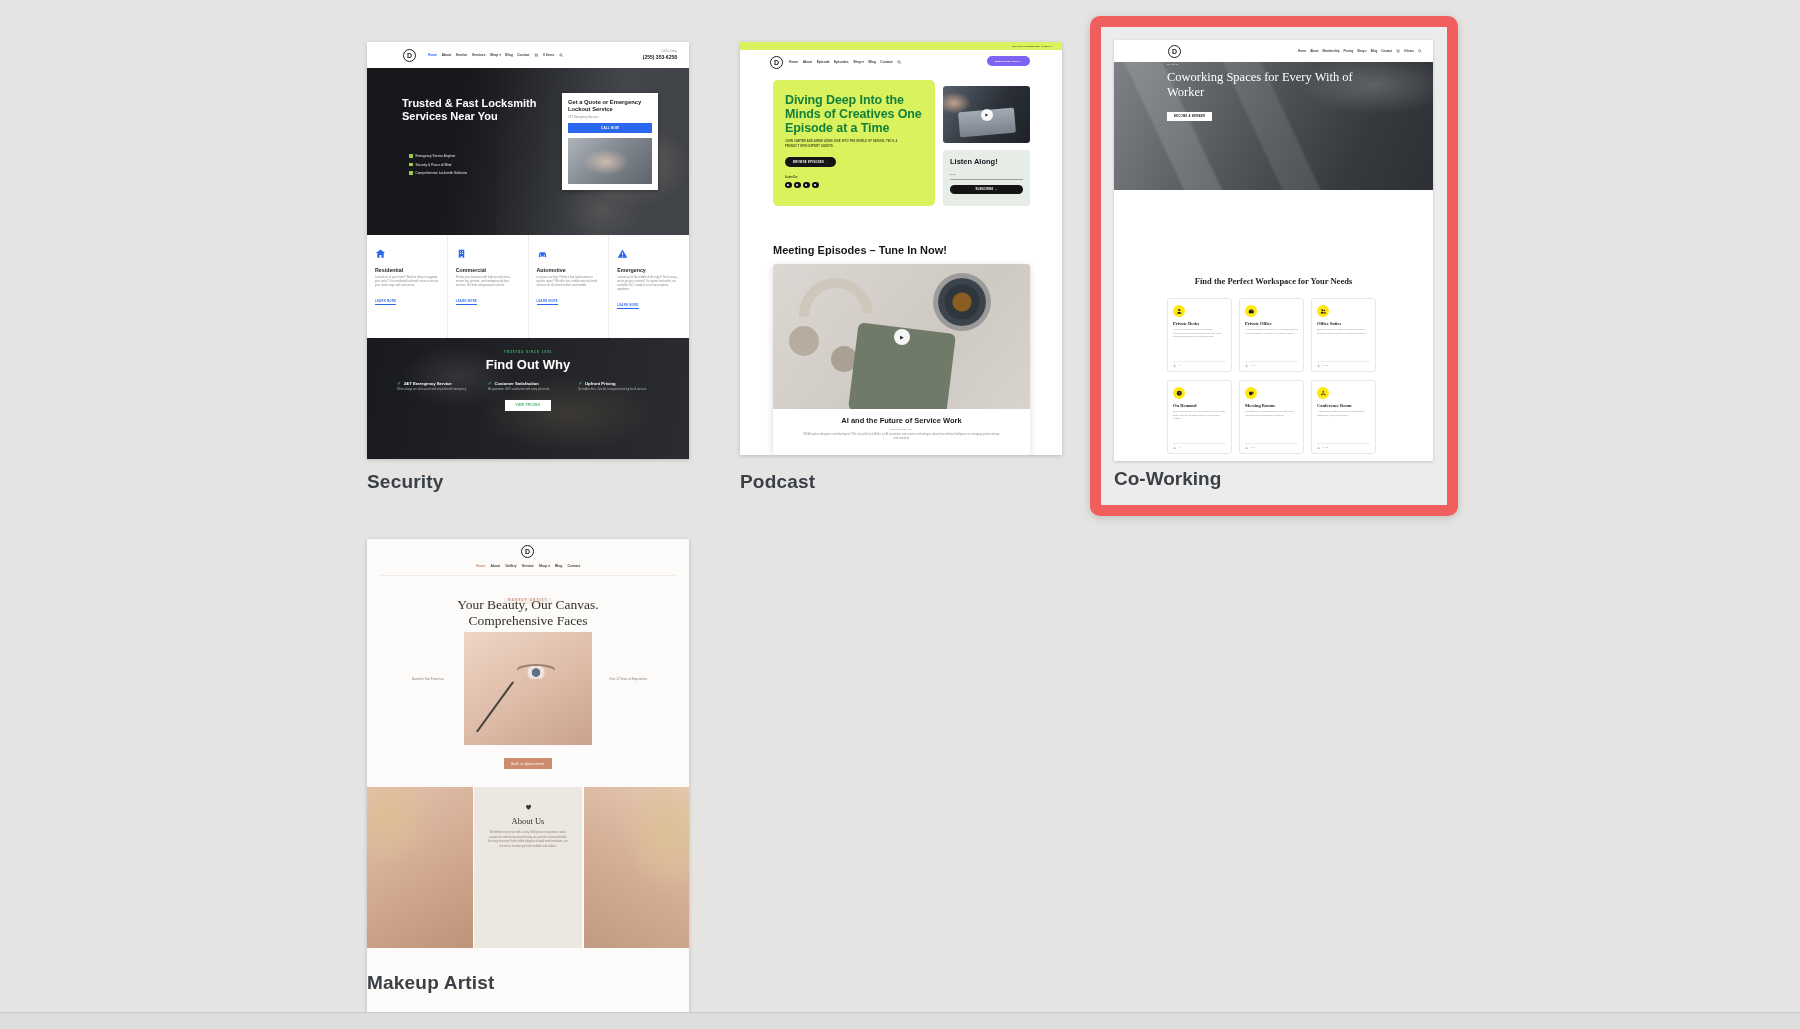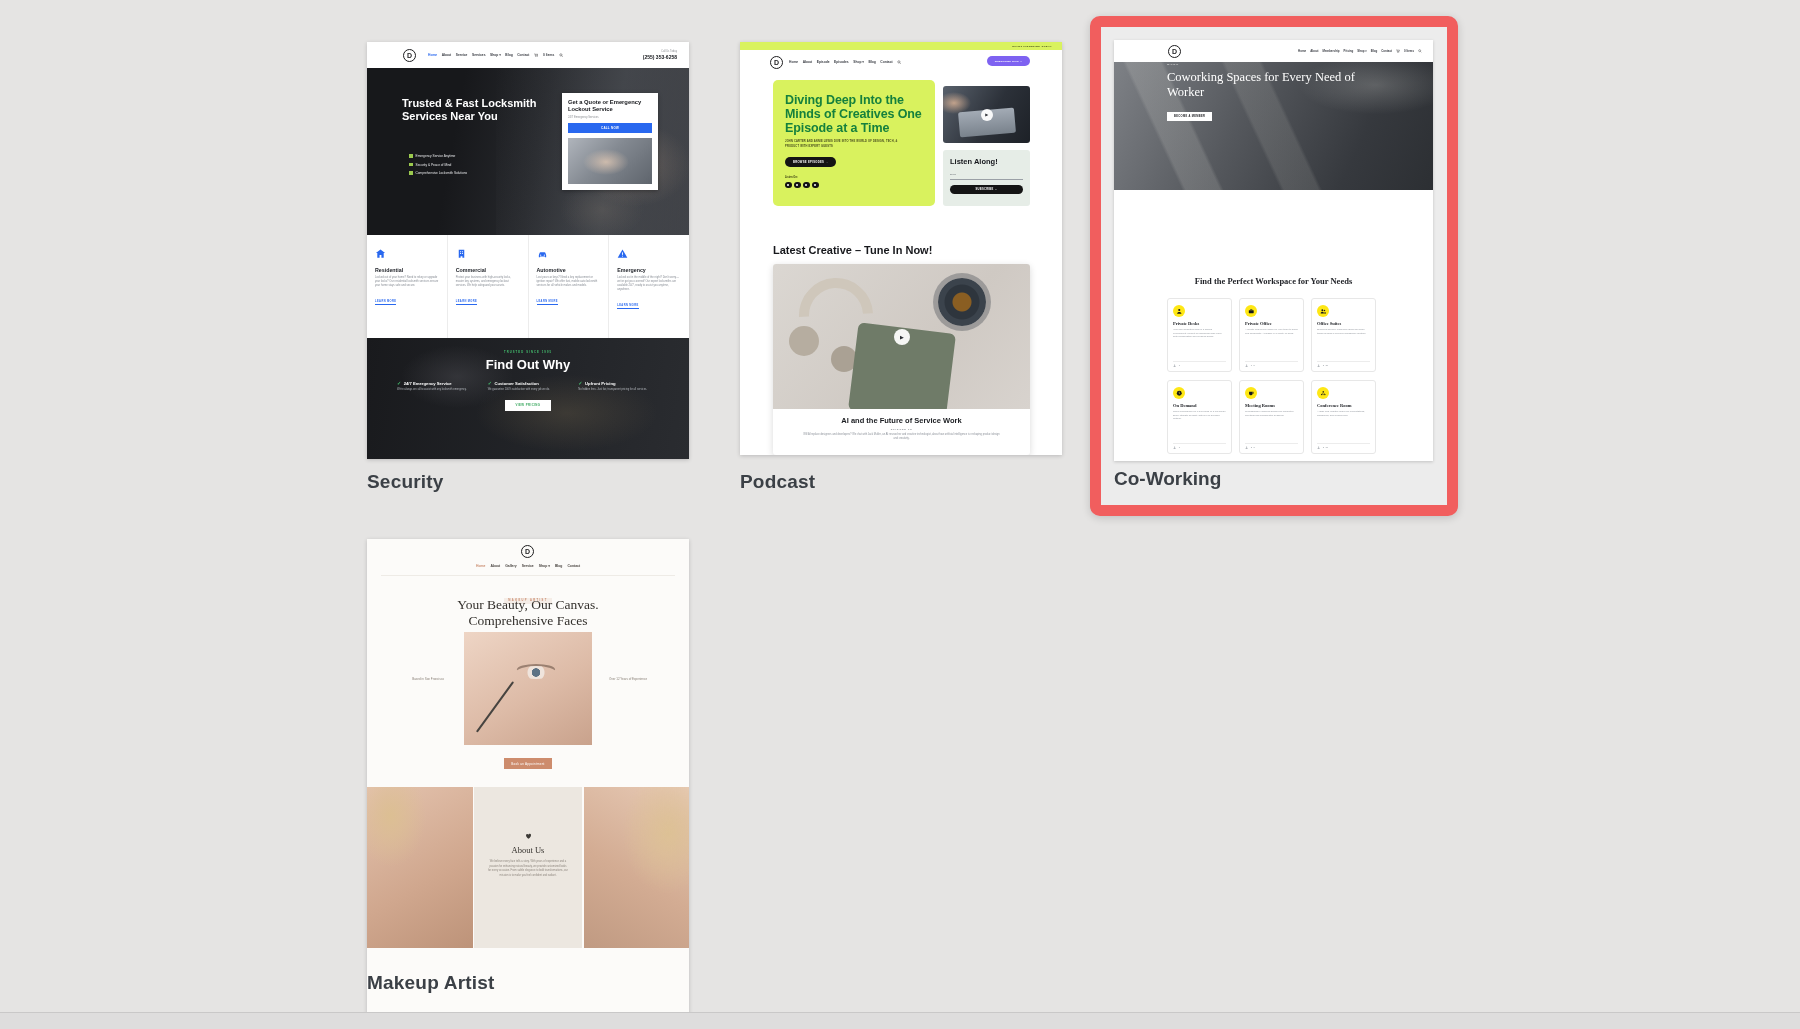--- a/index.html
+++ b/index.html
@@ -136,21 +136,21 @@
 .mk-title{position:absolute;left:0;right:0;top:58px;text-align:center;font-family:"Liberation Serif",serif;font-size:13.5px;line-height:1.2;color:#33302c}
 .mk-photo{position:absolute;left:97px;top:93px;width:128px;height:113px;background:linear-gradient(150deg,#eed5c5,#ddbba7 55%,#c9a28c);overflow:hidden}
 .mk-eye{position:absolute;left:52px;top:34px;width:40px;height:13px;border-radius:50%;background:radial-gradient(circle at 50% 50%,#5d7284 0 4px,#efe4dc 4.5px 8px,transparent 9px);box-shadow:0 -3px 0 -1px rgba(96,74,62,.55)}
 .mk-brush{position:absolute;left:30px;top:44px;width:2.4px;height:62px;background:#474440;transform:rotate(36deg);border-radius:1px}
 .mk-note-l{position:absolute;left:28px;top:138px;width:66px;text-align:center;font-size:3px;color:#8a8178;line-height:1.55}
 .mk-note-r{position:absolute;left:228px;top:138px;width:66px;text-align:center;font-size:3px;color:#8a8178;line-height:1.55}
 .mk-cta{position:absolute;left:137px;top:219px;width:48px;height:11px;background:#cd8c6d;color:#fff;font-size:3px;display:flex;align-items:center;justify-content:center;letter-spacing:.25px}
 .mk-collage{position:absolute;left:0;top:248px;right:0;height:161px;display:flex;gap:1.5px;background:#fcfbf9}
 .mk-ph-l{flex:1;background:radial-gradient(60px 85px at 22% 18%,#dcbf93 0,rgba(220,191,147,0) 60%),linear-gradient(150deg,#e4c3ae,#d0a78e 58%,#bd9379)}
 .mk-ph-r{flex:1;background:radial-gradient(70px 95px at 80% 28%,#ddc195 0,rgba(221,193,149,0) 65%),linear-gradient(210deg,#e7cab5,#d3ac93 55%,#c09a82)}
-.mk-about{width:108px;background:#ece7e0;display:flex;flex-direction:column;align-items:center;padding-top:46px;flex:none}
+.mk-about{width:108px;background:#ece7e0;display:flex;flex-direction:column;align-items:center;padding-top:17px;flex:none}
 .mk-about-ic{width:7px;height:7px;fill:#3c3a36}
 .mk-about-title{font-family:"Liberation Serif",serif;font-size:8.5px;color:#33302c;margin-top:5px}
 .mk-about-text{font-size:2.6px;color:#8d867e;line-height:1.75;width:80px;text-align:center;margin-top:5px}
 </style>
 </head>
 <body>
 
 <div class="canvas">
 
   <div class="tile tile-lock">
@@ -319,21 +319,21 @@
       <div class="play-badge">
           <span>▶</span>
         </div>
     </div>
     <div class="pd-mint">
       <div class="pd-mint-title">Listen Along!</div>
       <div class="pd-email-label">Email</div>
       <div class="pd-email-line"></div>
       <div class="pd-sub-btn">SUBSCRIBE →</div>
     </div>
-    <div class="pd-latest-head">Latest Creative – Tune In Now!</div>
+    <div class="pd-latest-head">Meeting Episodes – Tune In Now!</div>
     <div class="pd-ep-card">
       <div class="pd-ep-img">
         <div class="hp-band"></div>
         <div class="hp-cupA"></div>
         <div class="hp-cupB"></div>
         <div class="pd-tablet"></div>
         <div class="pd-cup"></div>
         <div class="play-badge" style="width:16px;height:16px;font-size:5px">
             <span>▶</span>
           </div>
@@ -364,21 +364,21 @@
             </svg>
           <span>0 Items</span>
           <svg class="ic" width="4" height="4" viewBox="0 0 24 24">
               <circle cx="10" cy="10" r="6" fill="none" stroke="#2c2c2e" stroke-width="2.4"></circle>
               <path d="m14.5 14.5 5.5 5.5" stroke="#2c2c2e" stroke-width="2.4"></path>
             </svg>
         </nav>
       </div>
       <div class="cw-hero"></div>
       <div class="cw-eyebrow">WORK</div>
-      <div class="cw-hero-title">Coworking Spaces for Every Need of Worker</div>
+      <div class="cw-hero-title">Coworking Spaces for Every With of Worker</div>
       <div class="cw-hero-btn">BECOME A MEMBER</div>
       <div class="cw-section-title">Find the Perfect Workspace for Your Needs</div>
       <div class="cw-grid">
         <div class="cw-card">
           <span class="cw-ico">
               <svg viewBox="0 0 24 24">
                 <circle cx="12" cy="7.5" r="4"></circle>
                 <path d="M4 21c.5-4.5 4-6.5 8-6.5s7.5 2 8 6.5z"></path>
               </svg>
             </span>

